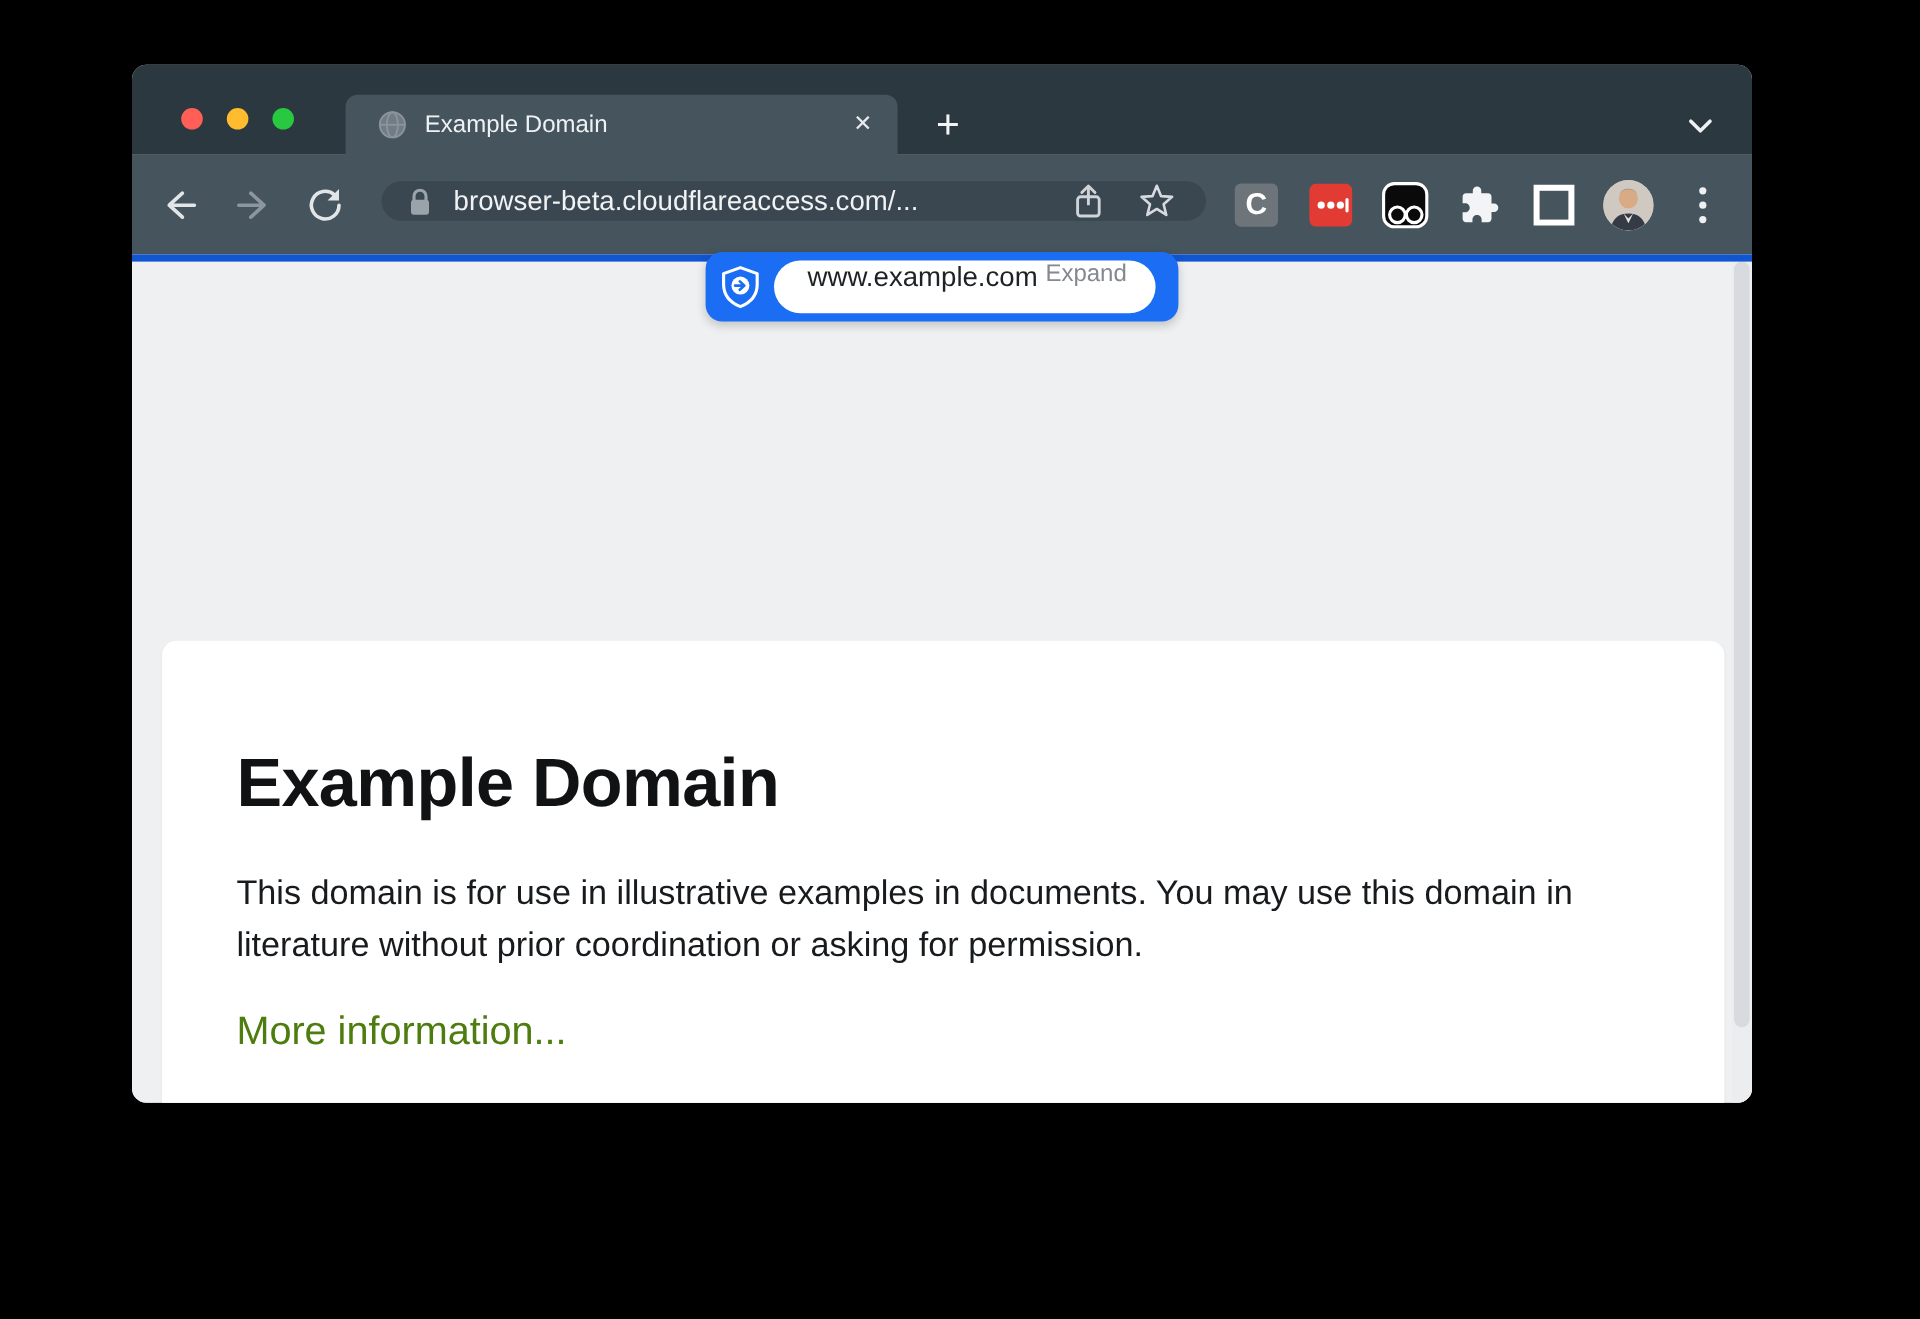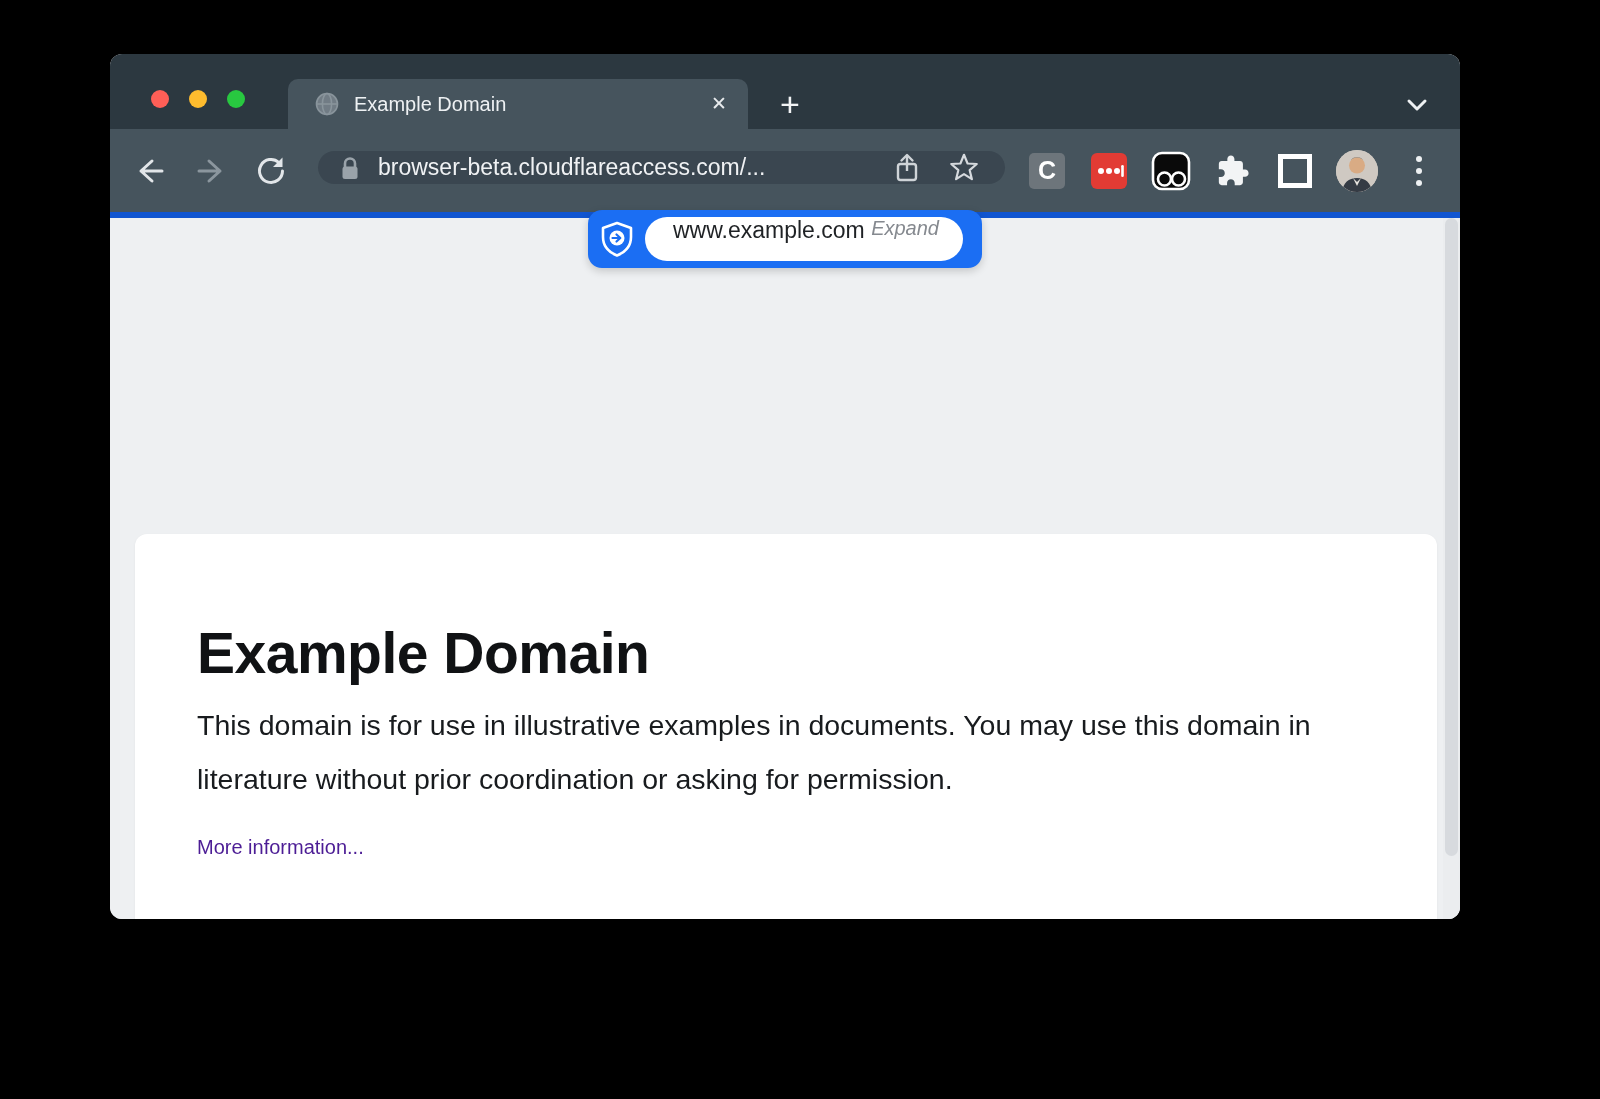--- a/index.html
+++ b/index.html
@@ -53,28 +53,28 @@
   
   .viewport { position: absolute; left: 0; top: 164px; width: 100%; height: 701px; background: #eef0f2; }
 
   .iso-pill { position: absolute; left: 478px; top: 156px; width: 394px; height: 58px;
     background: #1b6ef3; border-radius: 14px; z-index: 4; display: flex; align-items: center;
     box-shadow: 0 3px 8px rgba(0,0,0,.18); }
   .shield { margin-left: 12px; flex: 0 0 auto; }
   .iso-inner { margin-left: 11px; margin-right: 19px; flex: 1 1 auto; height: 44px; background: #fff;
     border-radius: 22px; display: flex; align-items: flex-start; }
   .iso-domain { margin-left: 28px; color: #1f2225; font-size: 23px; }
-  .iso-expand { margin-left: auto; margin-right: 24px; color: #85898f; font-size: 20px; font-style: italic; }
+  .iso-expand { margin-left: auto; margin-right: 24px; color: #85898f; font-size: 20px; }
 
   .card { position: absolute; left: 25px; top: 316px; width: 1302px; height: 472px;
     background: #fff; border-radius: 12px; box-shadow: 0 1px 3px rgba(0,0,0,.05);
     padding-left: 62px; }
   .card h1 { margin-top: 86px; font-size: 57px; font-weight: 700; letter-spacing: -.5px; color: #101214; }
-  .card p { margin-top: 12px; width: 1150px; font-size: 28.5px; line-height: 54px; color: #181b1e; }
-  .card a { display: inline-block; margin-top: 30px; font-size: 20px; color: #4c1d95; text-decoration: none; }
+  .card p { margin-top: 36px; width: 1150px; font-size: 28.5px; line-height: 44px; color: #181b1e; }
+  .card a { display: inline-block; margin-top: 30px; font-size: 33px; color: #4d7c0f; text-decoration: none; }
 
   .scrollbar-track { position: absolute; left: 1333px; top: 164px; width: 17px; height: 701px; background: #ebedef; }
   .scrollbar-thumb { position: absolute; left: 2px; top: 0; width: 13px; height: 638px;
     background: #d7dade; border-radius: 6.5px; }
 
   svg { display: block; }
 </style>
 </head>
 <body>
 

